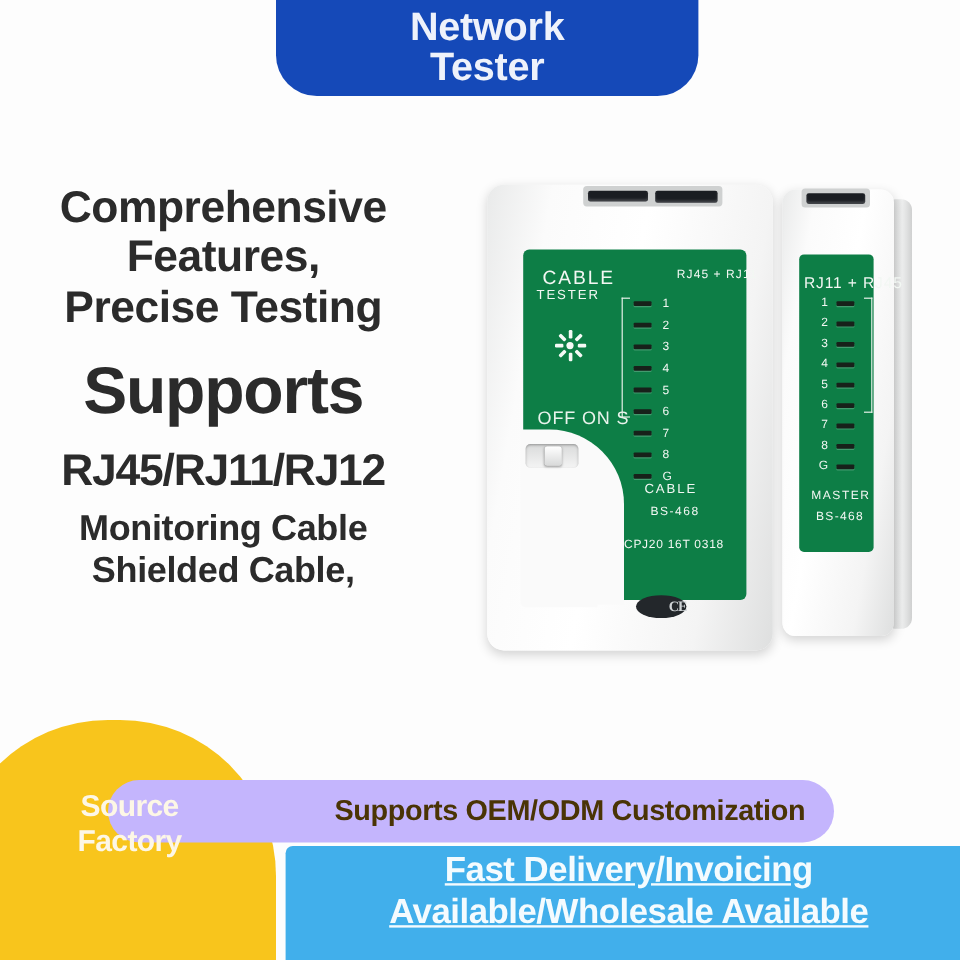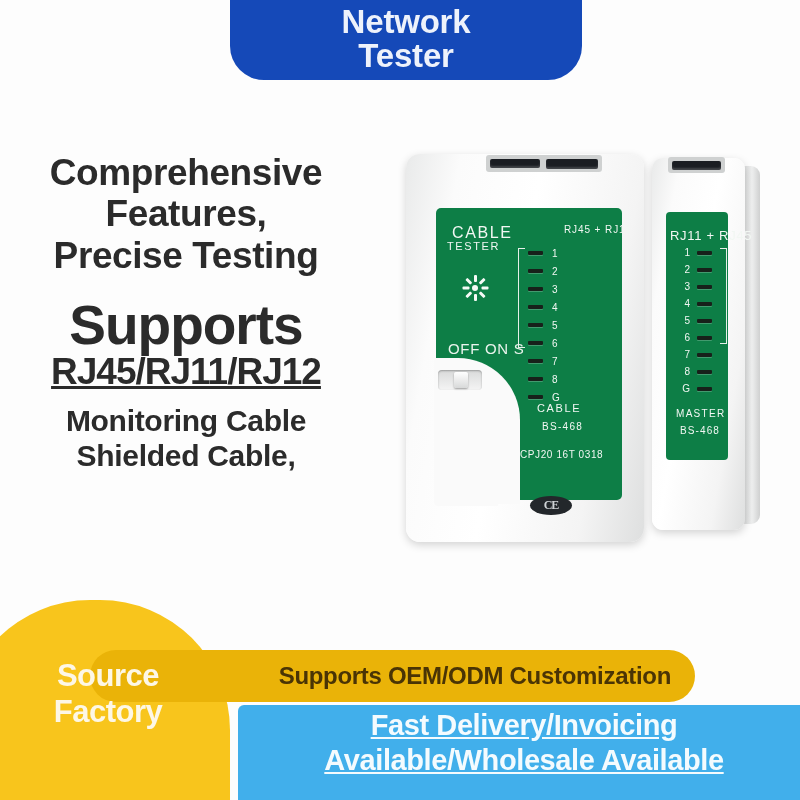--- a/index.html
+++ b/index.html
@@ -46,21 +46,21 @@
     color: #2b2b2b;
     z-index: 5;
   }
   #headline { font-size: 37px; font-weight: bold; line-height: 1.12; letter-spacing: -0.4px; }
   #supports-word {
     font-size: 55px; font-weight: bold; line-height: 1.0;
     margin-top: 22px; letter-spacing: -1px;
   }
   #supports-types {
     font-size: 37px; font-weight: bold; line-height: 1.05;
-    margin-top: 0; letter-spacing: -1px; text-decoration: underline;
+    margin-top: 20px; letter-spacing: -1px;
   }
   #supports-cables {
     font-size: 30px; font-weight: bold; line-height: 1.16;
     margin-top: 12px; letter-spacing: -0.3px;
   }
 
   
   #device { position: absolute; left: 400px; top: 140px; width: 390px; height: 420px; z-index: 4; }
 
   .shell {
@@ -172,42 +172,42 @@
   #switch-knob {
     position: absolute; left: 54px; top: 232px; width: 14px; height: 16px;
     background: linear-gradient(180deg,#ffffff,#d8d9d9);
     border-radius: 2px; box-shadow: 0 1px 2px rgba(0,0,0,0.35);
   }
 
   
   #ce-mark {
     position: absolute; left: 130px; top: 356px; width: 42px; height: 19px;
     background: #23272b; border-radius: 50%;
-    display: flex; align-items: center; justify-content: center;
+    display: flex; align-items: center; justify-content: flex-end;
   }
   #ce-text { color: #cfd3d6; font-size: 12px; font-weight: bold; letter-spacing: -1px; font-family: "Liberation Serif", serif; }
 
   
   #yellow-blob {
     position: absolute; left: -40px; top: 600px;
     width: 270px; height: 240px;
     background: #F8C51C;
     border-radius: 130px 130px 0 0;
     z-index: 7;
   }
   #source-factory {
     position: absolute; left: 10px; top: 658px;
     width: 196px; text-align: center;
-    color: #fdf7e6; font-size: 31px; font-weight: bold; line-height: 1.16;
+    color: #fdf7e6; font-size: 25px; font-weight: bold; line-height: 1.16;
     letter-spacing: -0.5px; z-index: 9;
   }
   #oem-pill {
     position: absolute; left: 90px; top: 650px;
     width: 605px; height: 52px;
-    background: #eab308; border-radius: 26px;
+    background: #c4b5fd; border-radius: 26px;
     display: flex; align-items: center; justify-content: flex-end;
     padding-right: 24px;
     z-index: 8;
   }
   #oem-text { color: #4a3405; font-size: 24px; font-weight: bold; letter-spacing: -0.3px; white-space: nowrap; }
   #blue-bar {
     position: absolute; left: 238px; top: 705px;
     width: 562px; height: 95px;
     background: #41AFEB;
     border-radius: 6px 0 0 0;

